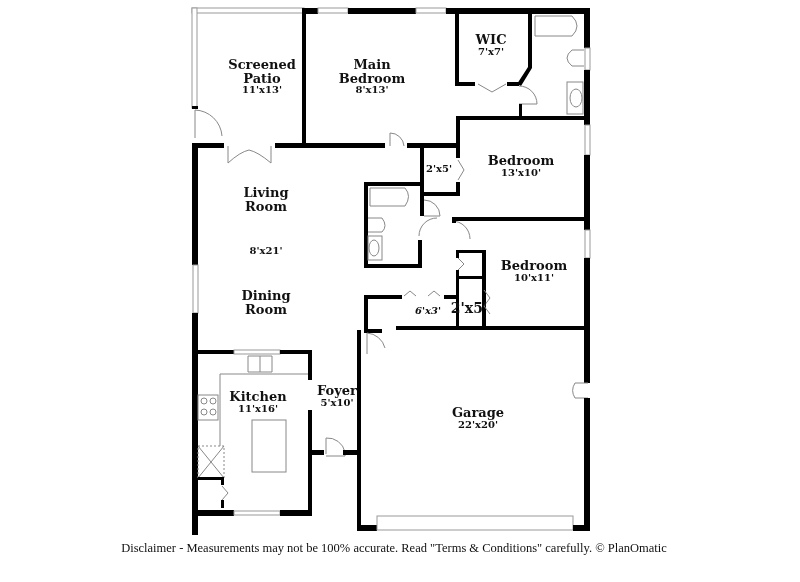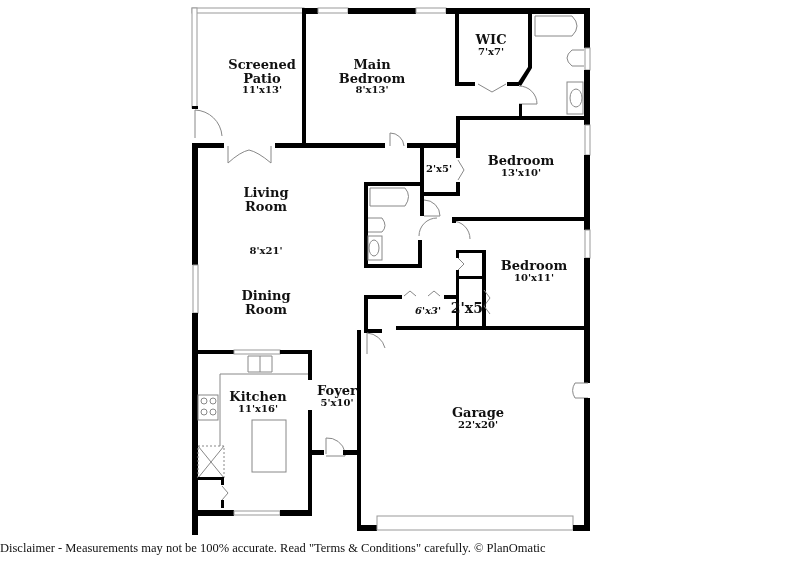--- a/index.html
+++ b/index.html
@@ -5,21 +5,21 @@
   html, body { margin:0; padding:0; background:#ffffff; }
   body { width:800px; height:582px; position:relative; overflow:hidden; font-family:"DejaVu Serif", serif; }
   #plan { position:absolute; left:0; top:0; width:800px; height:582px; }
   .wall { fill:#000; }
   .win { fill:#fff; stroke:#999; stroke-width:1; }
   .thin { fill:none; stroke:#888; stroke-width:1; }
   .lbl { position:absolute; text-align:center; font-family:"DejaVu Serif", serif; font-weight:bold; color:#111; line-height:1.05; transform:translateX(-50%); white-space:nowrap; }
   .lbl .n { font-size:13px; display:block; }
   .lbl .d { font-size:10px; display:block; }
   .lbl.small .d { font-size:14px; }
-  #disclaimer { position:absolute; left:0; width:788px; top:541px; font-family:"Liberation Serif", serif; font-size:12.5px; color:#111; }
+  #disclaimer { position:absolute; left:0; width:788px; top:541px; text-align:center; font-family:"Liberation Serif", serif; font-size:12.5px; color:#111; }
 </style>
 </head>
 <body>
 
 <svg id="plan" viewBox="0 0 800 582" xmlns="http://www.w3.org/2000/svg">
 
   <g>
     <rect class="win" x="192" y="8" width="112" height="5"></rect>
     <rect class="win" x="192" y="8" width="5" height="100"></rect>
     <rect class="wall" x="192" y="106" width="6" height="3"></rect>

